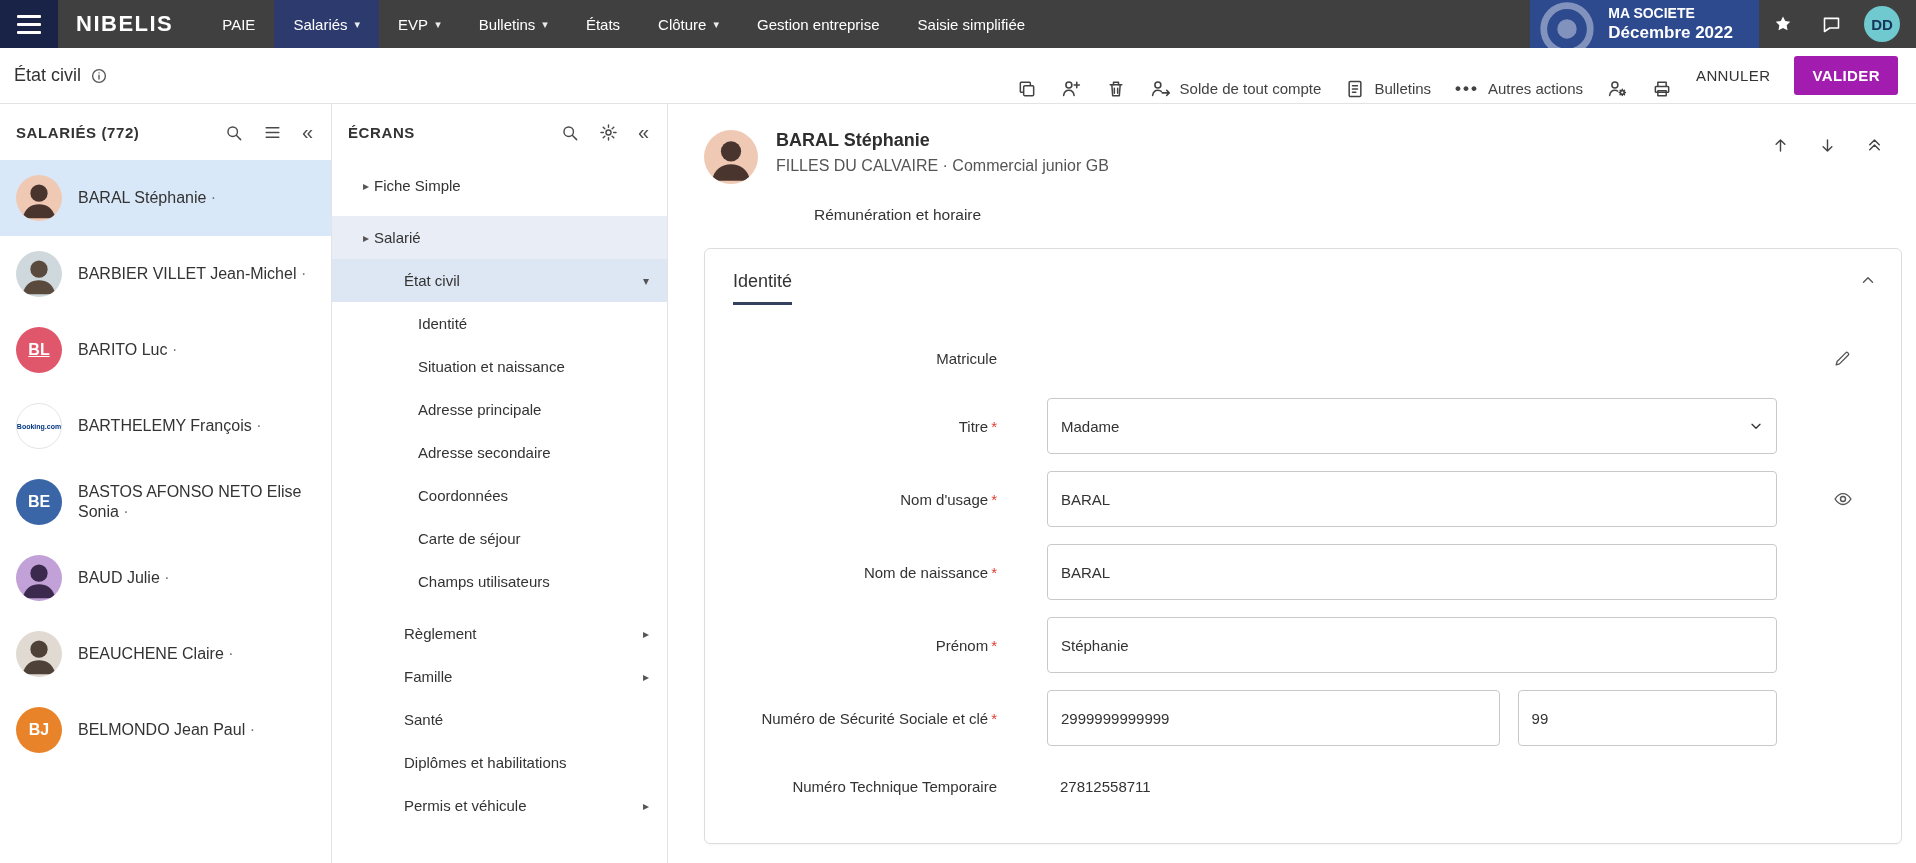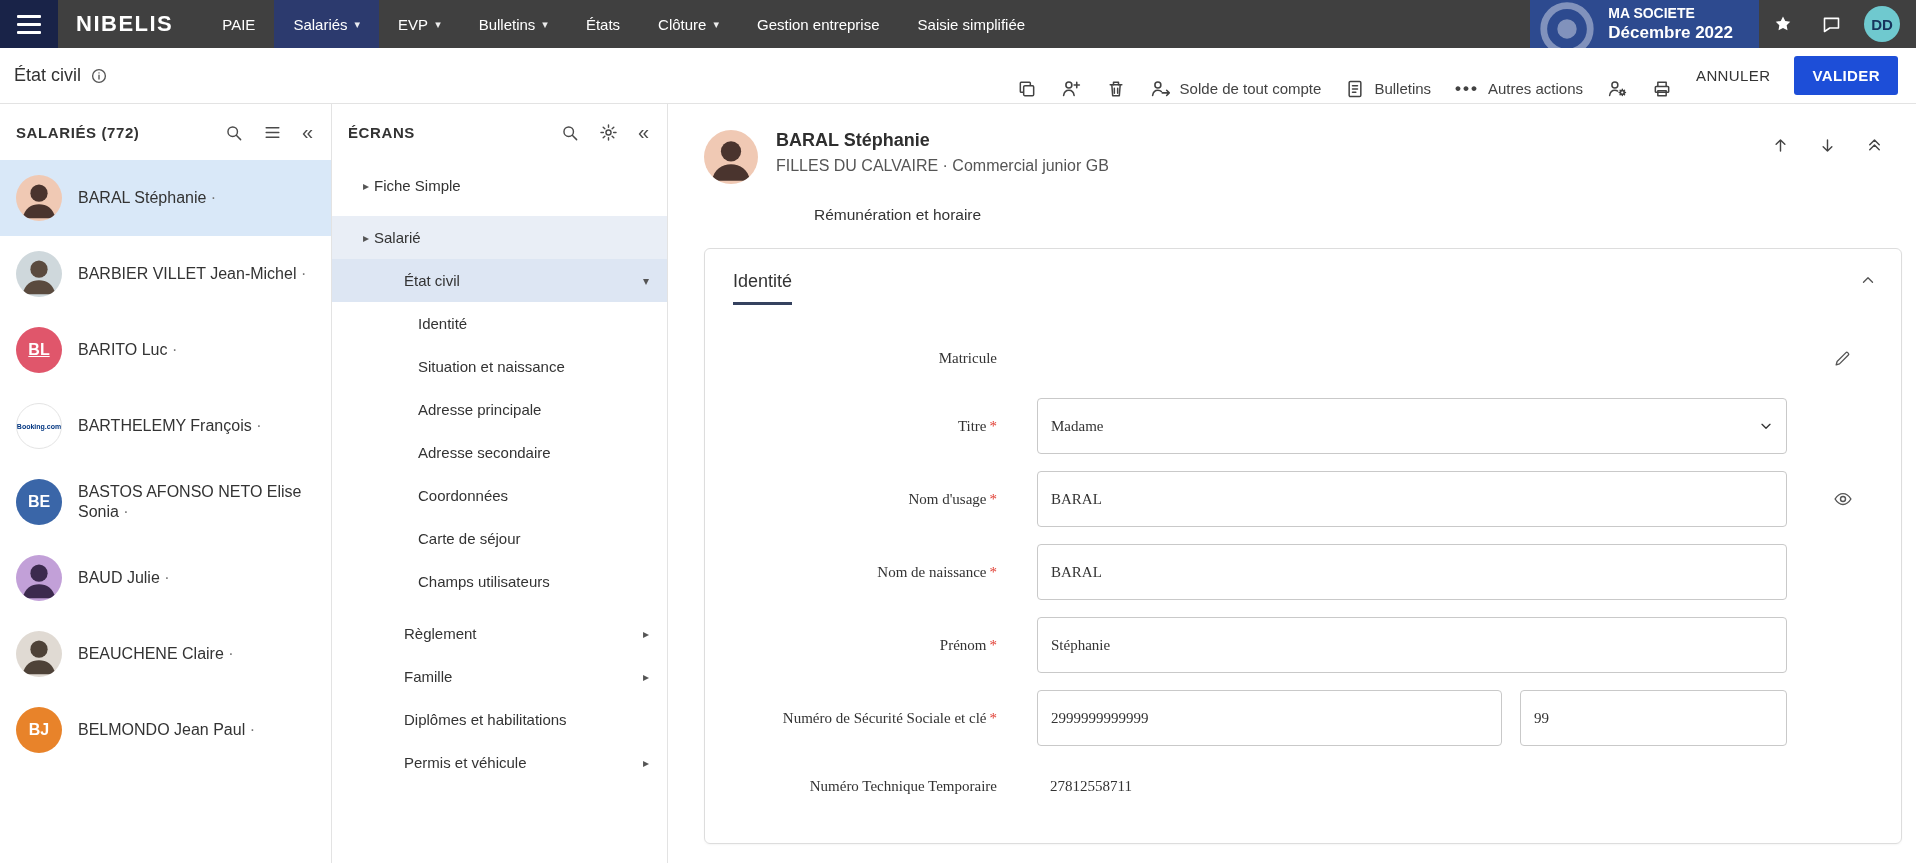--- a/index.html
+++ b/index.html
@@ -23,21 +23,21 @@
   .top-icon { padding:0 14px; display:flex; align-items:center; color:#fff; cursor:pointer; }
   .user-avatar { width:36px; height:36px; border-radius:50%; background:#6fc9cf; color:#17345c; font-weight:bold; font-size:15px; display:flex; align-items:center; justify-content:center; margin:0 16px 0 8px; cursor:pointer; }
 
   
   .toolbar { height:56px; background:#fff; border-bottom:1px solid #e3e3e3; display:flex; align-items:center; padding:0 18px 0 14px; }
   .page-title { font-size:18px; color:#333; display:flex; align-items:center; gap:9px; }
   .toolbar-actions { margin-left:auto; display:flex; align-items:center; gap:24px; color:#424242; }
   .tb-btn { background:none; border:none; color:#424242; cursor:pointer; display:flex; align-items:center; gap:9px; font-size:15px; font-family:Liberation Sans, sans-serif;margin-top:26px; }
   .dots { font-size:17px; letter-spacing:2px; font-weight:bold; color:#424242; }
   .annuler-btn { background:none; border:none; font-size:15px; color:#333; letter-spacing:.4px; cursor:pointer; font-family:inherit; }
-  .valider-btn { background:#1d4ed8; border:none; color:#fff; font-weight:bold; font-size:15px; padding:11px 18px; border-radius:3px; cursor:pointer; letter-spacing:.4px; font-family:inherit; }
+  .valider-btn { background:#a21caf; border:none; color:#fff; font-weight:bold; font-size:15px; padding:11px 18px; border-radius:3px; cursor:pointer; letter-spacing:.4px; font-family:inherit; }
 
   
   .content { display:flex; height:759px; }
   .panel { background:#fff; border-right:1px solid #e3e3e3; display:flex; flex-direction:column; overflow:hidden; }
   .panel-salaries { width:332px; }
   .panel-ecrans { width:336px; }
   .panel-header { height:56px; flex:0 0 auto; display:flex; align-items:center; padding:0 16px; gap:16px; }
   .panel-title { font-size:15px; font-weight:bold; letter-spacing:.6px; color:#333; }
   .panel-header .spacer { flex:1; }
   .ph-icon { background:none; border:none; color:#4a4a4a; cursor:pointer; display:flex; align-items:center; padding:2px; }
@@ -80,21 +80,21 @@
   .emp-icons { margin-left:auto; display:flex; align-items:center; gap:24px; color:#444; margin-top:4px; }
   .emp-icons button { background:none; border:none; color:#444; cursor:pointer; display:flex; padding:2px; }
   .employee-tabs { padding:22px 0 0 146px; }
   .emp-tab { font-size:15.5px; color:#333; cursor:pointer; }
 
   
   .card { margin:24px 14px 0 36px; border:1px solid #ddd; border-radius:6px; padding:22px 28px 34px; position:relative; box-shadow:0 1px 2px rgba(0,0,0,.04); }
   .card-title { display:inline-block; font-size:18px; font-weight:normal; color:#333; padding-bottom:10px; border-bottom:3px solid #35425f; }
   .card-collapse { position:absolute; top:18px; right:20px; background:none; border:none; color:#555; cursor:pointer; padding:4px; }
   .form { margin-top:30px; display:flex; flex-direction:column; gap:17px; }
-  .form-row { display:grid; grid-template-columns:264px 1fr 46px; column-gap:40px; align-items:center; min-height:46px;font-family:Liberation Serif, serif; }
+  .form-row { display:grid; grid-template-columns:264px 1fr 46px; column-gap:50px; align-items:center; min-height:46px; }
   .form-label { text-align:right; font-size:15px; color:#333; line-height:1.4; }
   .req { color:#e03c31; margin-left:3px; }
   .form-input { height:56px; width:100%; border:1px solid #c9c9c9; border-radius:4px; padding:0 13px; font-size:15px; color:#333; font-family:inherit; background:#fff; }
   .select-wrap { position:relative; }
   .select-wrap select { appearance:none; -webkit-appearance:none; cursor:pointer; }
   .select-caret { position:absolute; right:13px; top:50%; transform:translateY(-50%); pointer-events:none; color:#333; display:flex; }
   .icon-col { display:flex; justify-content:flex-start; }
   .ghost-btn { background:none; border:none; color:#555; cursor:pointer; padding:6px; display:flex; }
   .nss-wrap { display:flex; gap:18px; }
   .nss-main { flex:0 0 62%; }
@@ -370,20 +370,23 @@
         </li>
       <li class="tree-row lvl1 group-gap">
           <span>Règlement</span>
           <span class="caret-end">▸</span>
         </li>
       <li class="tree-row lvl1">
           <span>Famille</span>
           <span class="caret-end">▸</span>
         </li>
       <li class="tree-row lvl1">
+          <span>Santé</span>
+        </li>
+      <li class="tree-row lvl1">
           <span>Diplômes et habilitations</span>
         </li>
       <li class="tree-row lvl1">
           <span>Permis et véhicule</span>
           <span class="caret-end">▸</span>
         </li>
     </ul>
   </aside>
 
   <main class="main">

